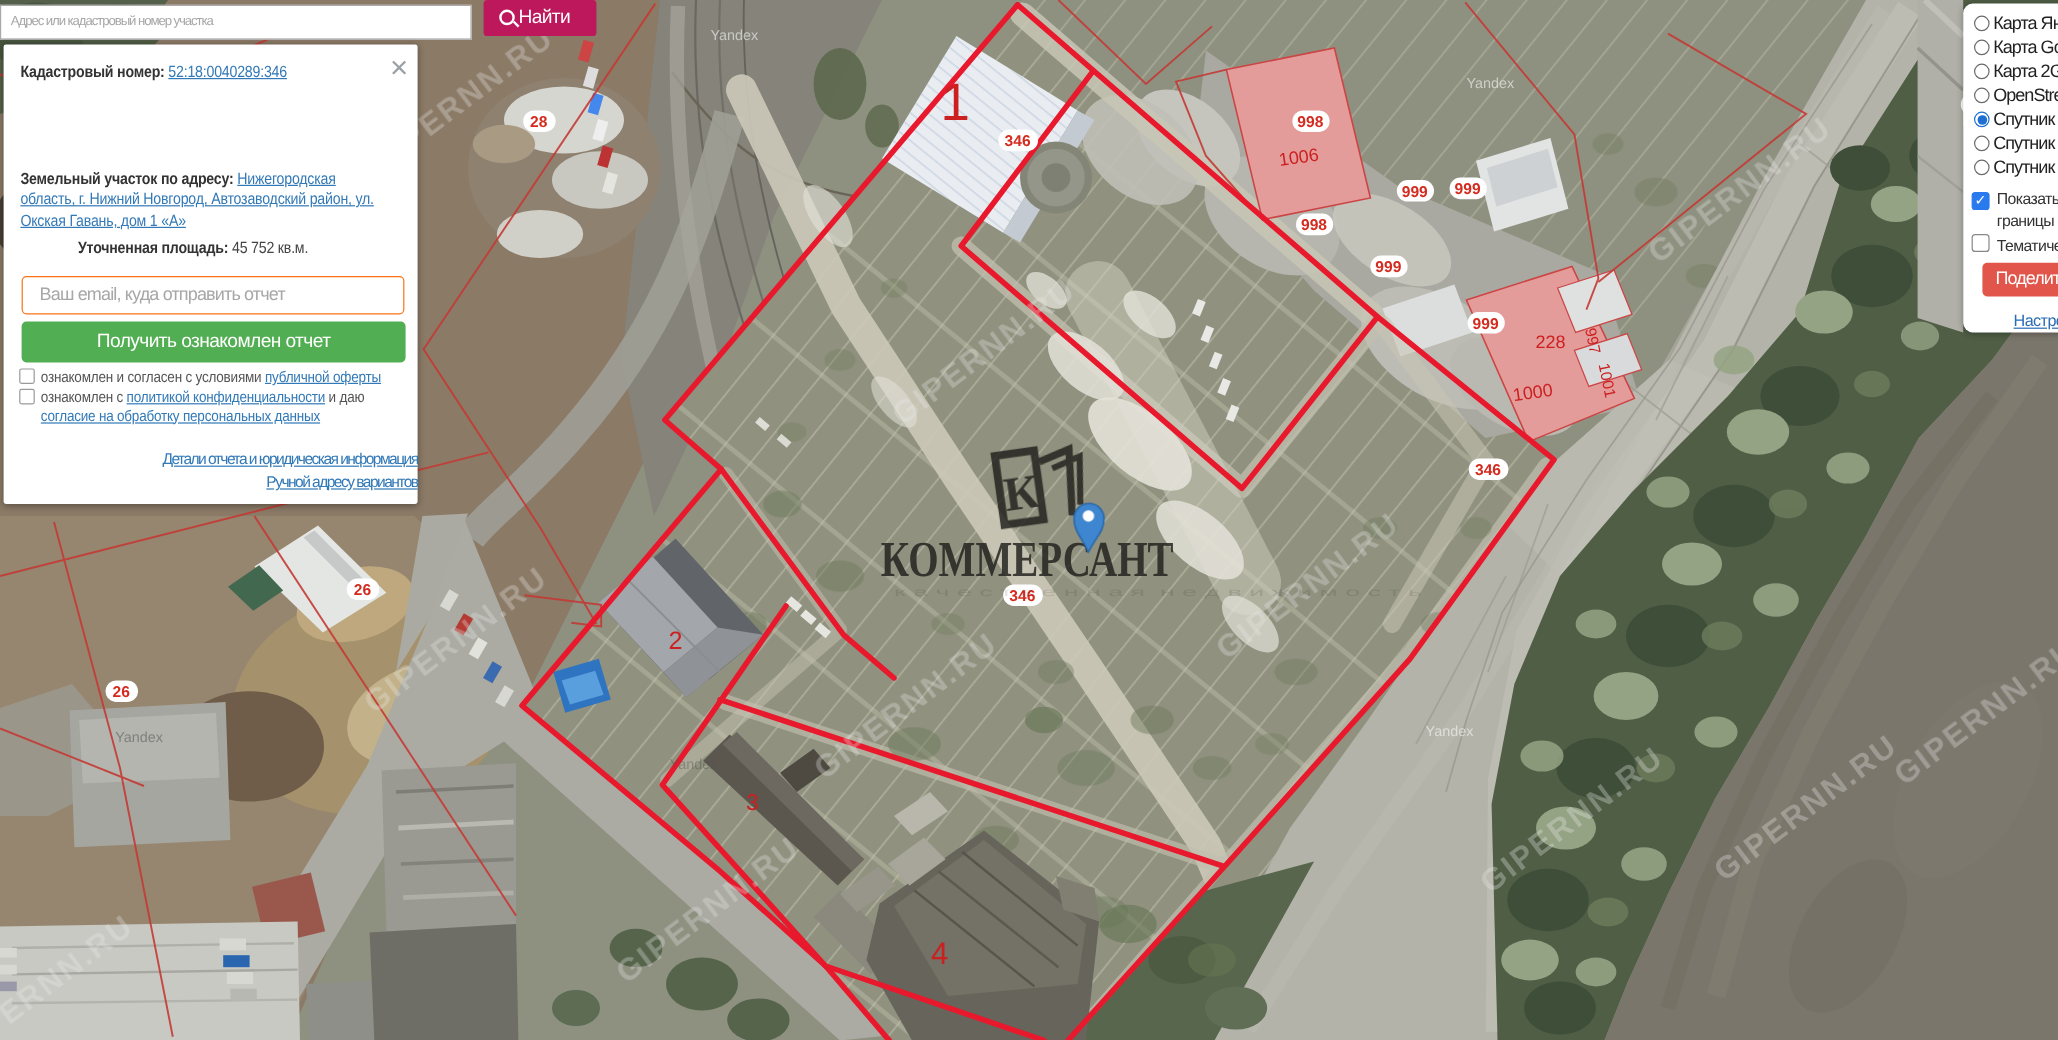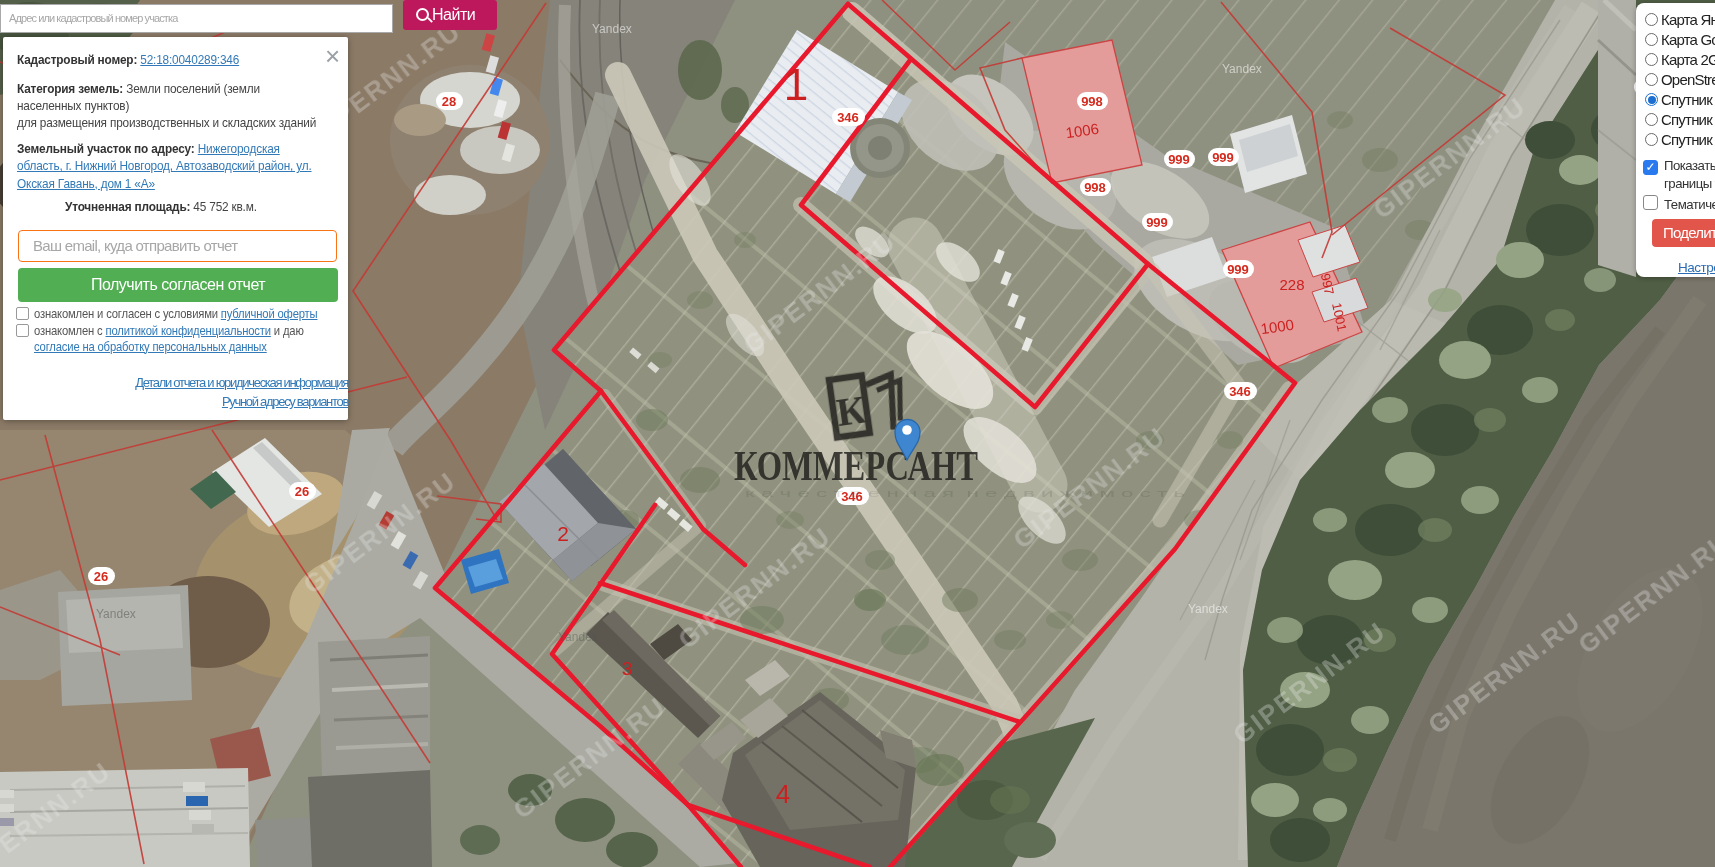--- a/index.html
+++ b/index.html
@@ -465,31 +465,28 @@
 <div id="searchbtn">
     <span class="mag"></span>
     <span class="t">Найти</span>
   </div>
 
 <div id="panel">
   <div id="close">×</div>
   <div class="abs" style="left:14px;top:15px;">
       <div class="cond"><b>Кадастровый номер:</b> <a>52:18:0040289:346</a></div>
     </div>
-  <div class="abs" style="left:14px;top:43px;line-height:17px;">
-      <div class="cond"><b>Категория земель:</b> Земли поселений (земли<br>населенных пунктов)<br>для размещения производственных и складских зданий</div>
-    </div>
   <div class="abs" style="left:14px;top:103px;line-height:17.3px;">
       <div class="cond"><b>Земельный участок по адресу:</b> <a>Нижегородская<br>область, г. Нижний Новгород, Автозаводский район, ул.<br>Окская Гавань, дом 1 «А»</a></div>
     </div>
   <div class="abs" style="left:14px;top:162px;margin-left:48px;">
       <div class="cond"><b>Уточненная площадь:</b> 45 752 кв.м.</div>
     </div>
   <div id="email">Ваш email, куда отправить отчет</div>
-  <div id="greenbtn">Получить согласен отчет</div>
+  <div id="greenbtn">Получить ознакомлен отчет</div>
   <div class="cbrow" style="left:13px;top:269px;">
       <span class="cbx"></span>
       <span class="cbtxt">ознакомлен и согласен с условиями <a>публичной оферты</a></span>
     </div>
   <div class="cbrow" style="left:13px;top:286px;line-height:15.5px;">
       <span class="cbx"></span>
       <span class="cbtxt">ознакомлен с <a>политикой конфиденциальности</a> и даю<br><a>согласие на обработку персональных данных</a></span>
     </div>
   <div id="links">
       <a>Детали отчета и юридическая информация</a>

